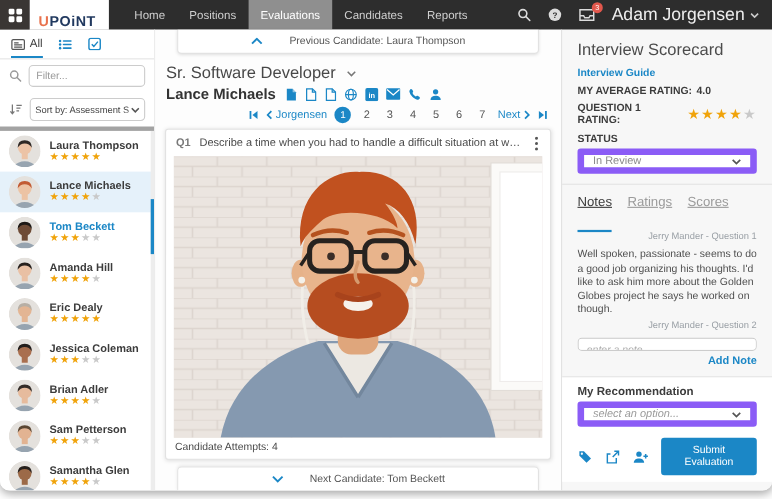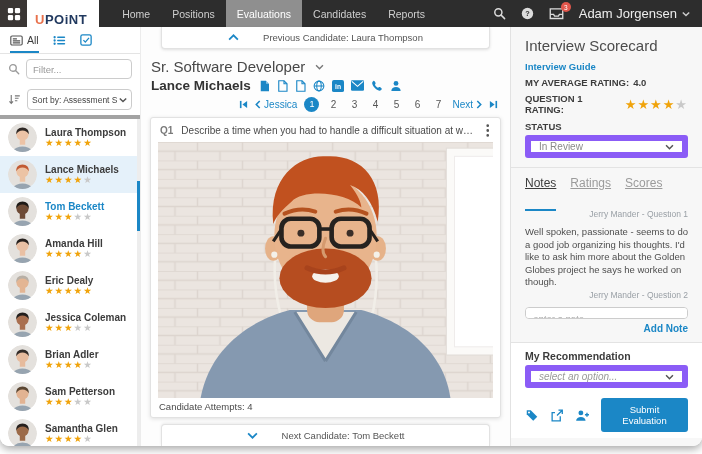--- a/index.html
+++ b/index.html
@@ -22,21 +22,21 @@
   .logo-box{background:#fff;display:flex;align-items:center;padding:12px 12px 0 8px;cursor:pointer;}
   .logo-box b{font-size:13px;letter-spacing:.5px;}
   .logo-u{color:var(--brand-orange);} .logo-rest{color:var(--brand-navy);}
   .nav-items{display:flex;align-items:stretch;margin-left:12px;}
   .nav-item{color:#cfcfcf;font-size:10.5px;display:flex;align-items:center;padding:0 11px;cursor:pointer;text-decoration:none;}
   .nav-item.active{background:var(--nav-active-bg);color:#fff;}
   .topbar-right{margin-left:auto;display:flex;align-items:center;gap:15px;padding-right:12px;color:#dcdcdc;}
   .tb-icon{position:relative;cursor:pointer;display:flex;align-items:center;}
   .badge{position:absolute;top:-5px;right:-7px;background:var(--badge-red);color:#fff;font-size:6.5px;
          min-width:10px;height:10px;border-radius:6px;display:flex;align-items:center;justify-content:center;padding:0 2px;}
-  .user{display:flex;align-items:center;gap:5px;font-size:13px;color:#eee;cursor:pointer;}
+  .user{display:flex;align-items:center;gap:5px;font-size:16px;color:#eee;cursor:pointer;}
 
   
   .body{flex:1;display:flex;min-height:0;}
   .left{width:140px;flex:0 0 140px;background:#fff;display:flex;flex-direction:column;min-height:0;}
   .center{flex:1;background:#fdfdfd;border-left:1px solid #ececec;display:flex;flex-direction:column;min-width:0;justify-content:flex-end;}
   .right{width:192px;flex:0 0 192px;background:#f7f7f7;border-left:1px solid var(--line);
          padding:10px 14px 8px;display:flex;flex-direction:column;min-height:0;}
 
   
   .side-tabs{height:27px;display:flex;align-items:center;gap:14px;padding:0 10px;border-bottom:1px solid #e4e4e4;}
@@ -428,21 +428,21 @@
         <span class="pag-link">
           <svg width="9" height="9" viewBox="0 0 10 10" fill="currentColor">
               <rect x="1" y="1" width="1.8" height="8"></rect>
               <path d="M9 1L3.8 5 9 9z"></path>
             </svg>
         </span>
         <span class="pag-link">
           <svg width="6" height="9" viewBox="0 0 7 10" fill="none" stroke="currentColor" stroke-width="1.8">
               <path d="M5.5 1L1.5 5l4 4"></path>
             </svg>
-          <span>Jessica</span>
+          <span>Jorgensen</span>
         </span>
         <span id="page-numbers" style="display:flex;align-items:center;gap:7px">
             <span class="page active">1</span>
             <span class="page">2</span>
             <span class="page">3</span>
             <span class="page">4</span>
             <span class="page">5</span>
             <span class="page">6</span>
             <span class="page">7</span>
           </span>

